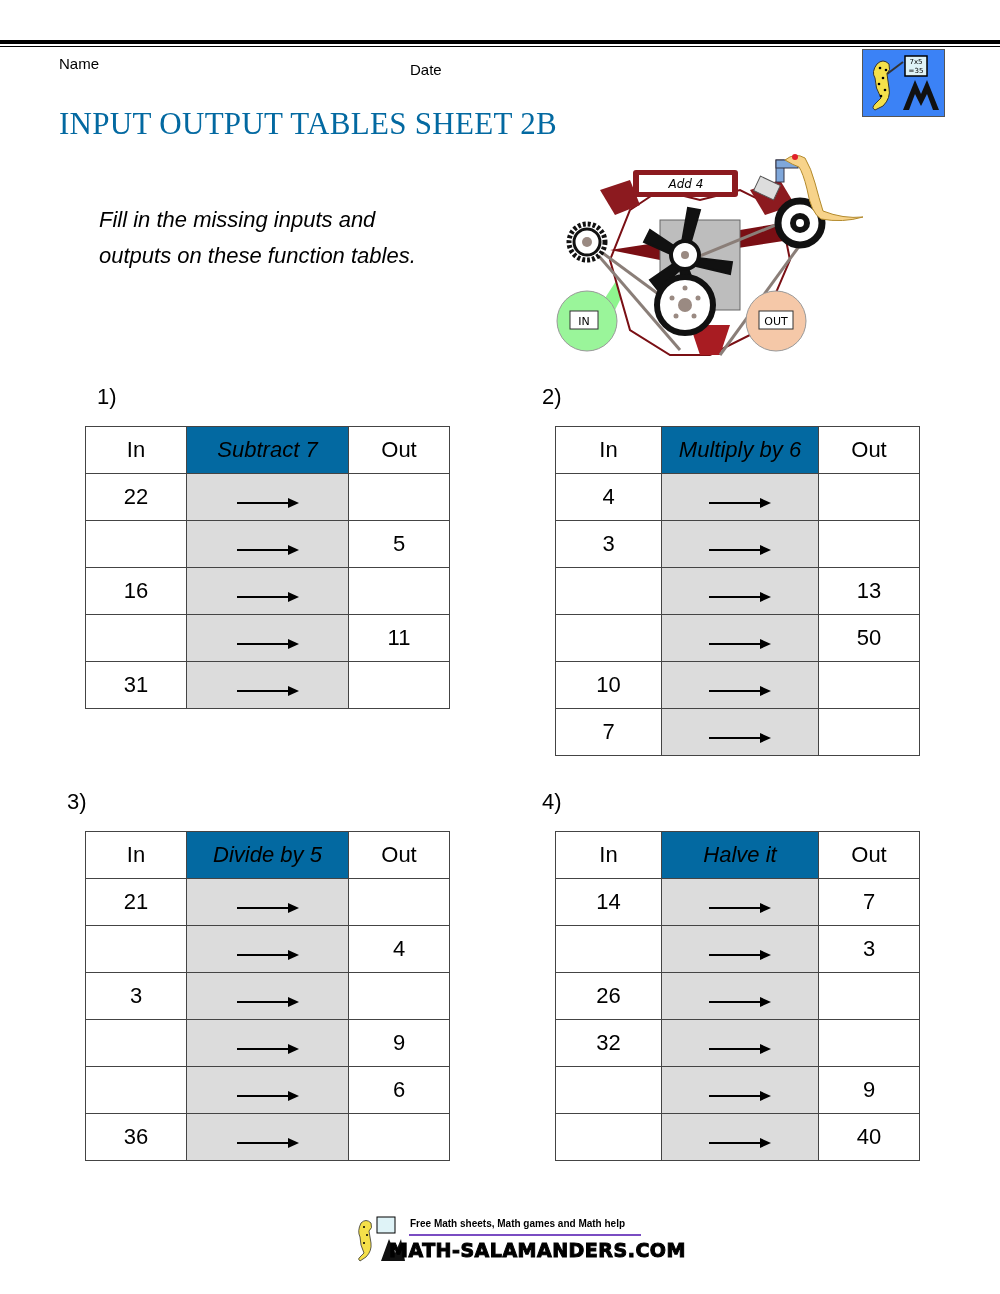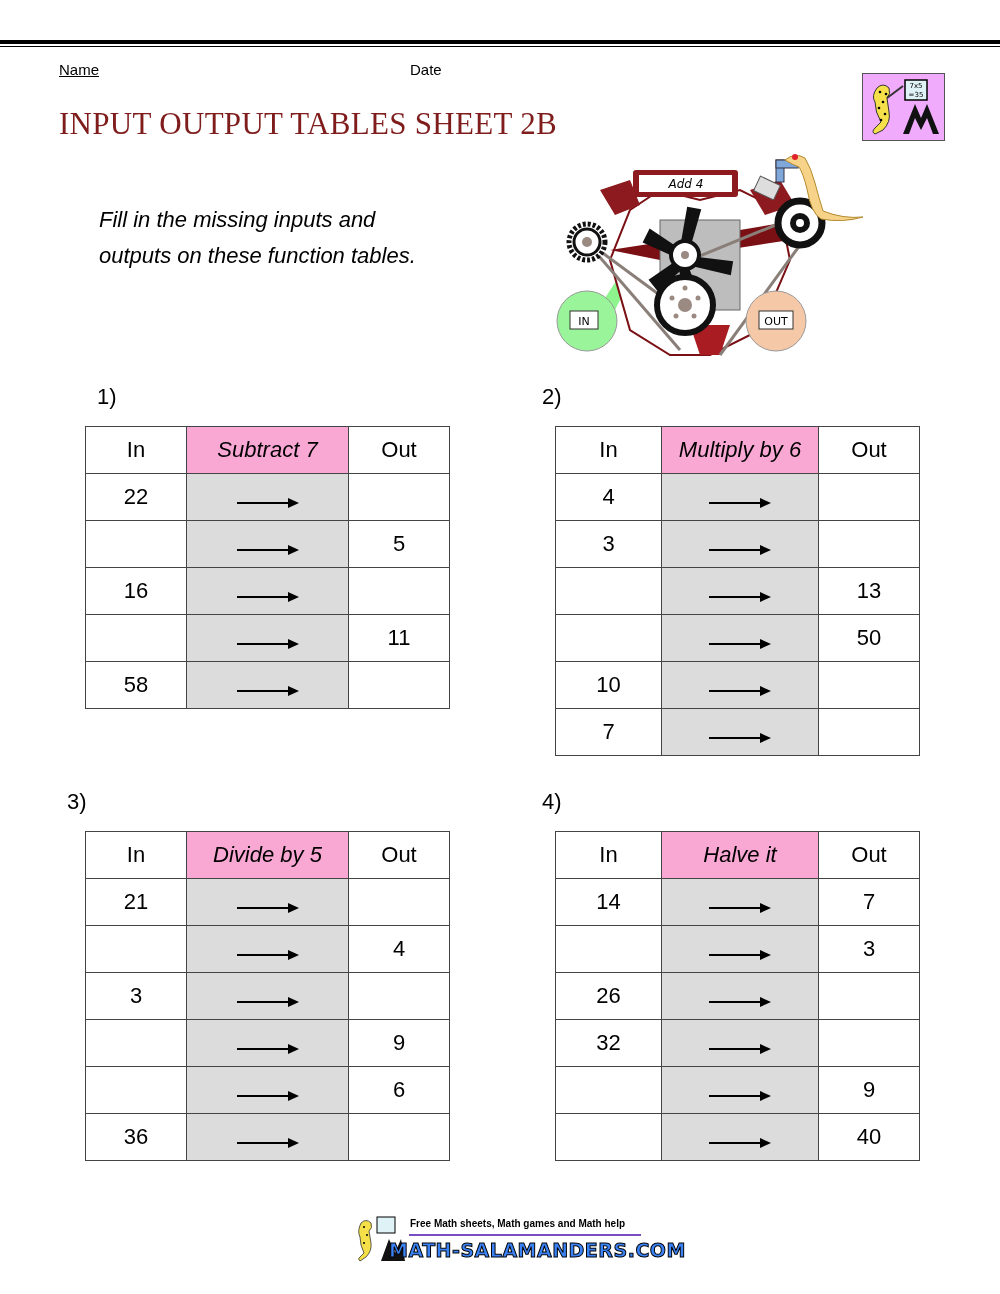--- a/index.html
+++ b/index.html
@@ -3,55 +3,55 @@
   <meta charset="utf-8">
   <style>
     * { box-sizing: border-box; margin: 0; padding: 0; }
     body {
       width: 1000px; height: 1294px; background: #ffffff;
       font-family: "Liberation Sans", "DejaVu Sans", sans-serif;
       color: #000; position: relative; overflow: hidden;
     }
     .top-rule-thick { position: absolute; left: 0; top: 40px; width: 1000px; height: 4px; background: #000; }
     .top-rule-thin { position: absolute; left: 0; top: 46px; width: 1000px; height: 1px; background: #000; }
-    .label-name { position: absolute; left: 59px; top: 61px; font-size: 15px; text-decoration: underline; }
+    .label-name { position: absolute; left: 59px; top: 55px; font-size: 15px; }
     .label-date { position: absolute; left: 410px; top: 61px; font-size: 15px; }
     .title {
       position: absolute; left: 59px; top: 106px; font-size: 31px;
-      font-family: "Liberation Serif", "DejaVu Serif", serif; color: #7f1d1d;
+      font-family: "Liberation Serif", "DejaVu Serif", serif; color: #0369a1;
       letter-spacing: 0.3px;
     }
     .logo-box {
-      position: absolute; left: 862px; top: 73px; width: 83px; height: 68px;
-      border: 1px solid #555; background: #f0abfc;
+      position: absolute; left: 862px; top: 49px; width: 83px; height: 68px;
+      border: 1px solid #555; background: #3b82f6;
     }
     .instructions {
       position: absolute; left: 99px; top: 175px; font-size: 22px; font-style: italic;
       line-height: 36px; width: 380px; margin-top: 27px;
     }
     .engine { position: absolute; left: 540px; top: 150px; width: 360px; height: 210px; }
     .q-label { position: absolute; font-size: 22px; }
     table.io {
       position: absolute; border-collapse: collapse; table-layout: fixed;
     }
     table.io td {
       border: 1px solid #444; height: 47px; text-align: center; vertical-align: middle;
       font-size: 22px; padding: 0;
     }
-    table.io td.rule-head { background: #f9a8d4; font-style: italic; }
+    table.io td.rule-head { background: #0369a1; font-style: italic; }
     table.io td.arrow-cell { background: #dcdcdc; }
     .arrow { display: inline-block; position: relative; width: 62px; height: 10px; top: 4px; }
     .arrow::before { content: ""; position: absolute; left: 0; top: 4px; width: 52px; height: 2px; background: #000; }
     .arrow::after { content: ""; position: absolute; right: 0; top: 0; border-left: 11px solid #000; border-top: 5px solid transparent; border-bottom: 5px solid transparent; }
     .footer { position: absolute; left: 355px; top: 1215px; width: 290px; height: 50px; }
     .footer-tag { position: absolute; left: 55px; top: 3px; font-size: 10px; font-weight: bold; white-space: nowrap; }
     .footer-rule { position: absolute; left: 54px; top: 19px; width: 232px; height: 2px; background: #7a4cc2; }
     .footer-site {
       position: absolute; left: 34px; top: 24px; font-size: 19px; font-weight: bold;
-      letter-spacing: 0.5px; color: #3b82f6; -webkit-text-stroke: 1px #000; white-space: nowrap;
+      letter-spacing: 0.5px; color: #000000; -webkit-text-stroke: 1px #000; white-space: nowrap;
       font-family: "DejaVu Sans", sans-serif;
     }
   </style>
 </head>
 <body>
 
 <div class="top-rule-thick"></div>
 <div class="top-rule-thin"></div>
 
 <div class="label-name">Name</div>
@@ -177,21 +177,21 @@
         <td>16</td>
         <td class="arrow-cell"><span class="arrow"></span></td>
         <td></td>
       </tr>
   <tr>
         <td></td>
         <td class="arrow-cell"><span class="arrow"></span></td>
         <td>11</td>
       </tr>
   <tr>
-        <td>58</td>
+        <td>31</td>
         <td class="arrow-cell"><span class="arrow"></span></td>
         <td></td>
       </tr>
 </tbody>
   </table>
 
 <table class="io" style="left:555px; top:426px; width:364px;">
   <colgroup>
       <col style="width:106px">
       <col style="width:157px">

